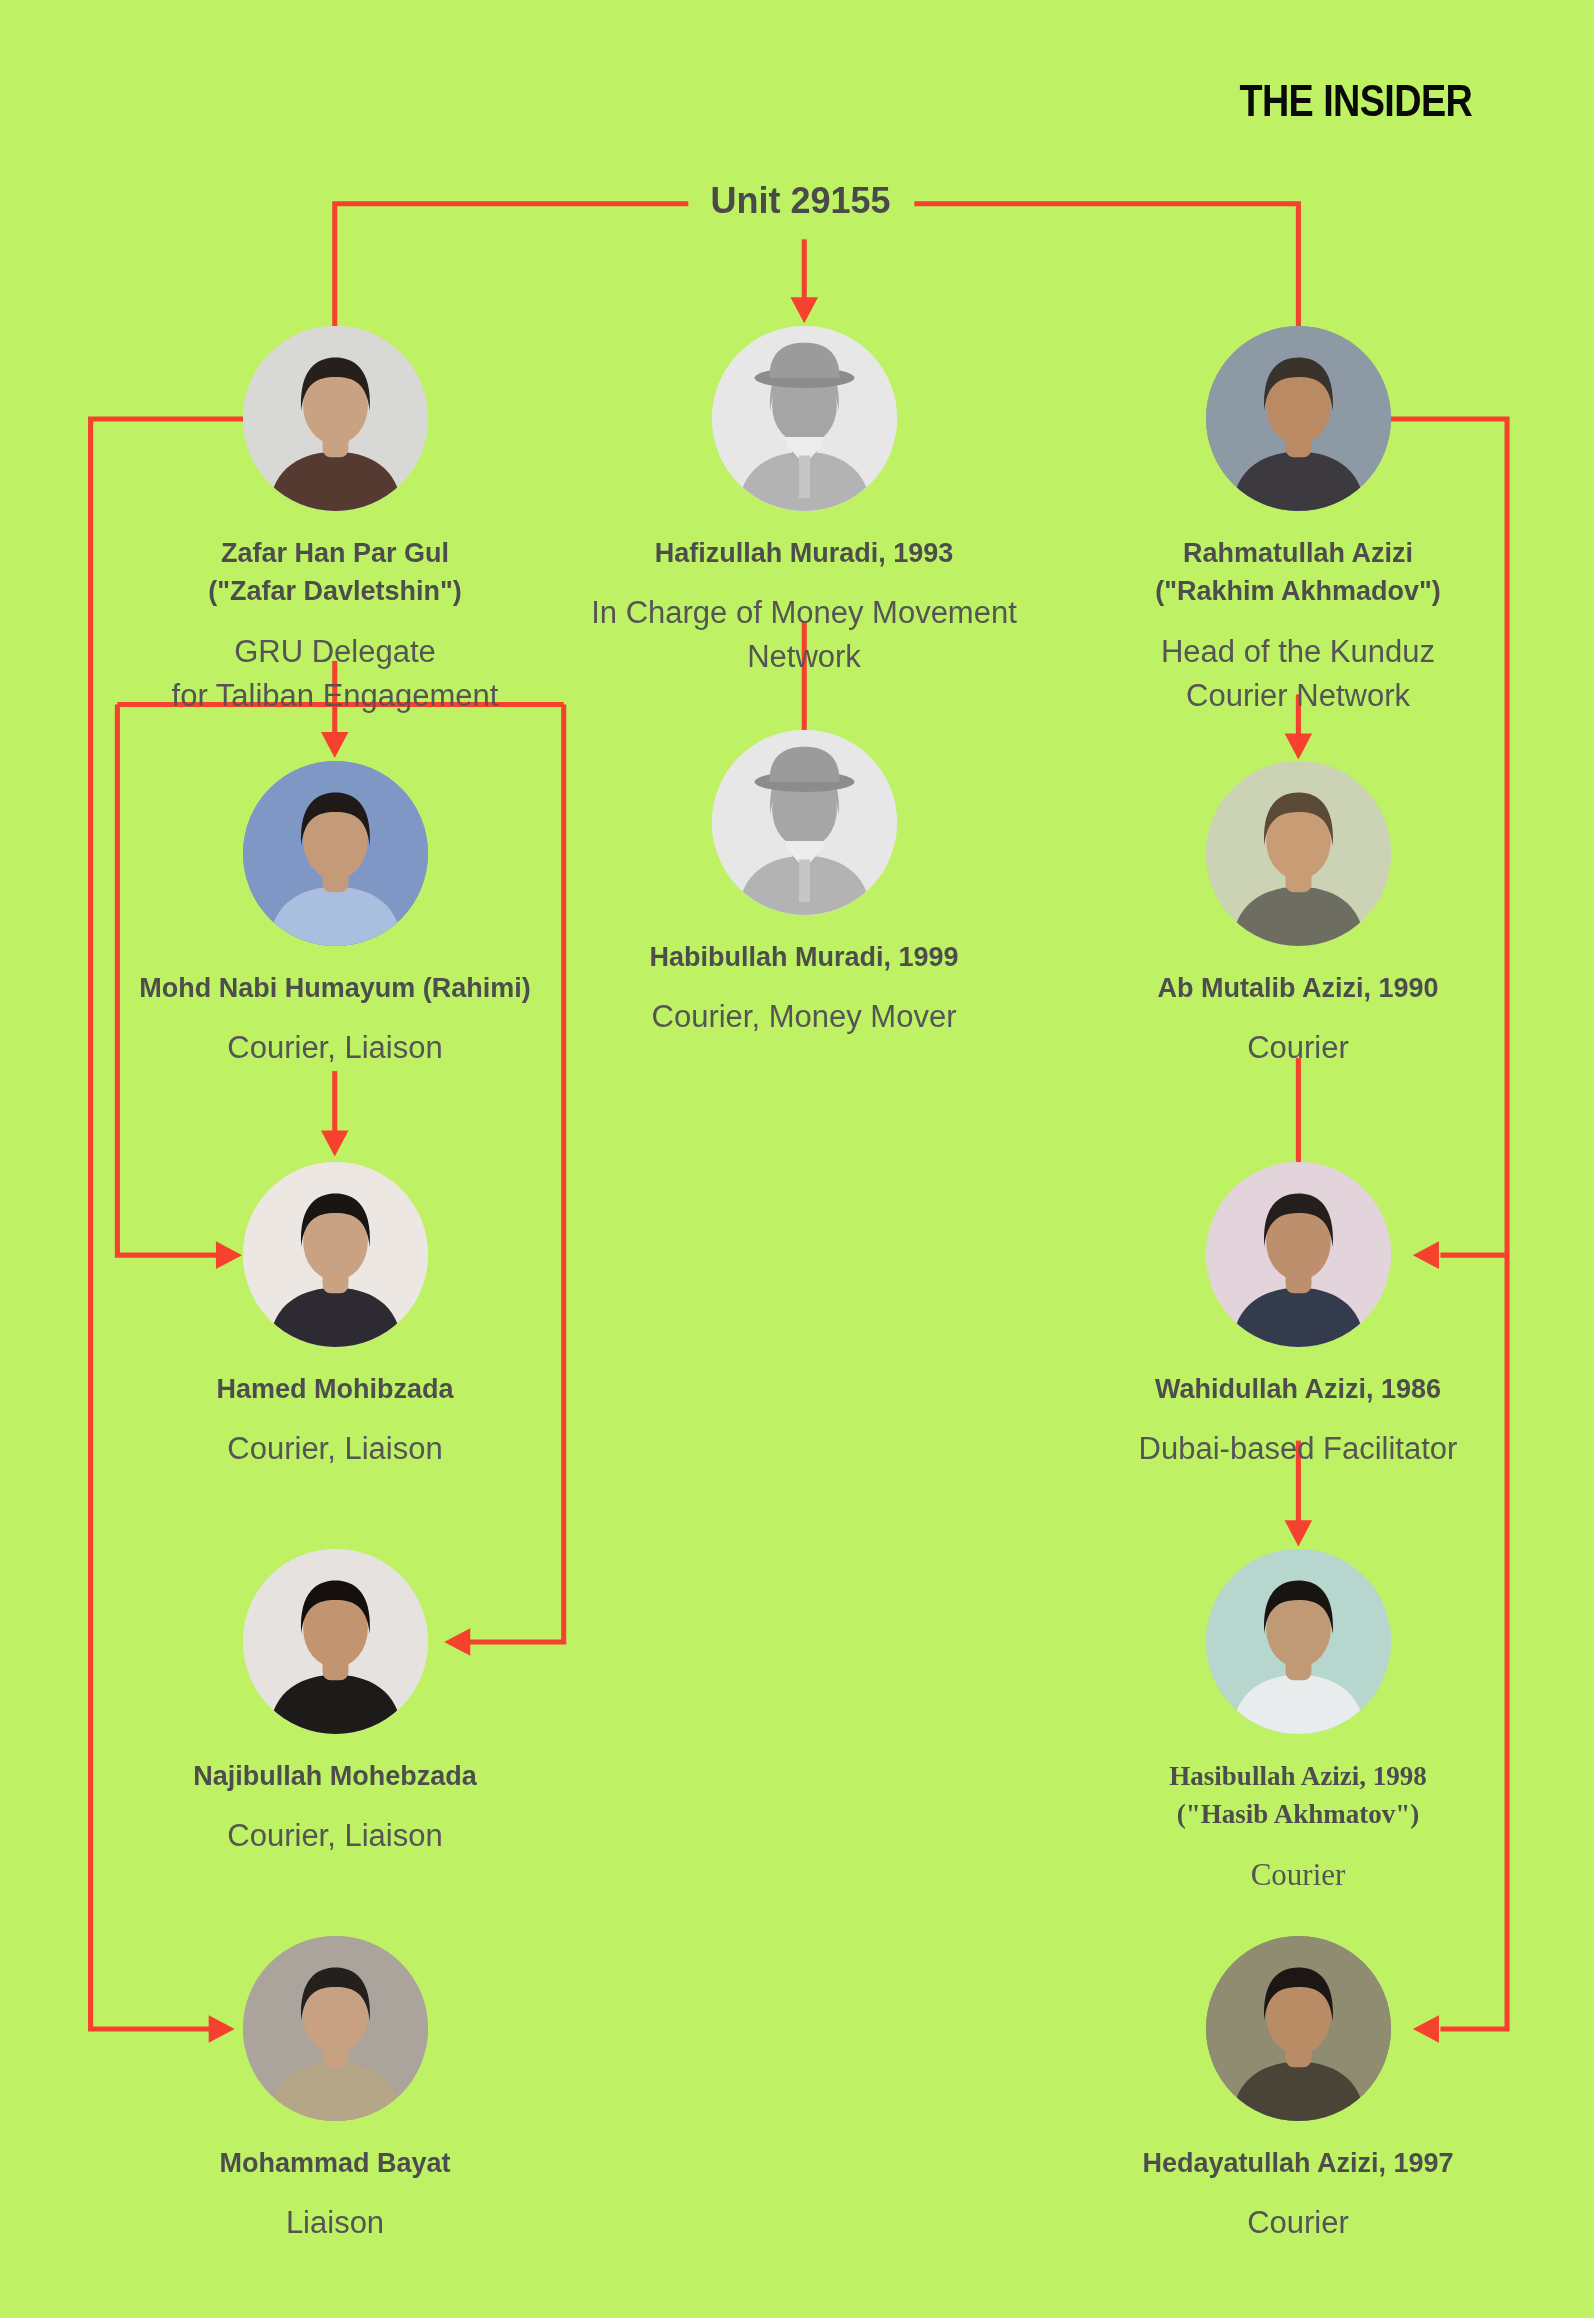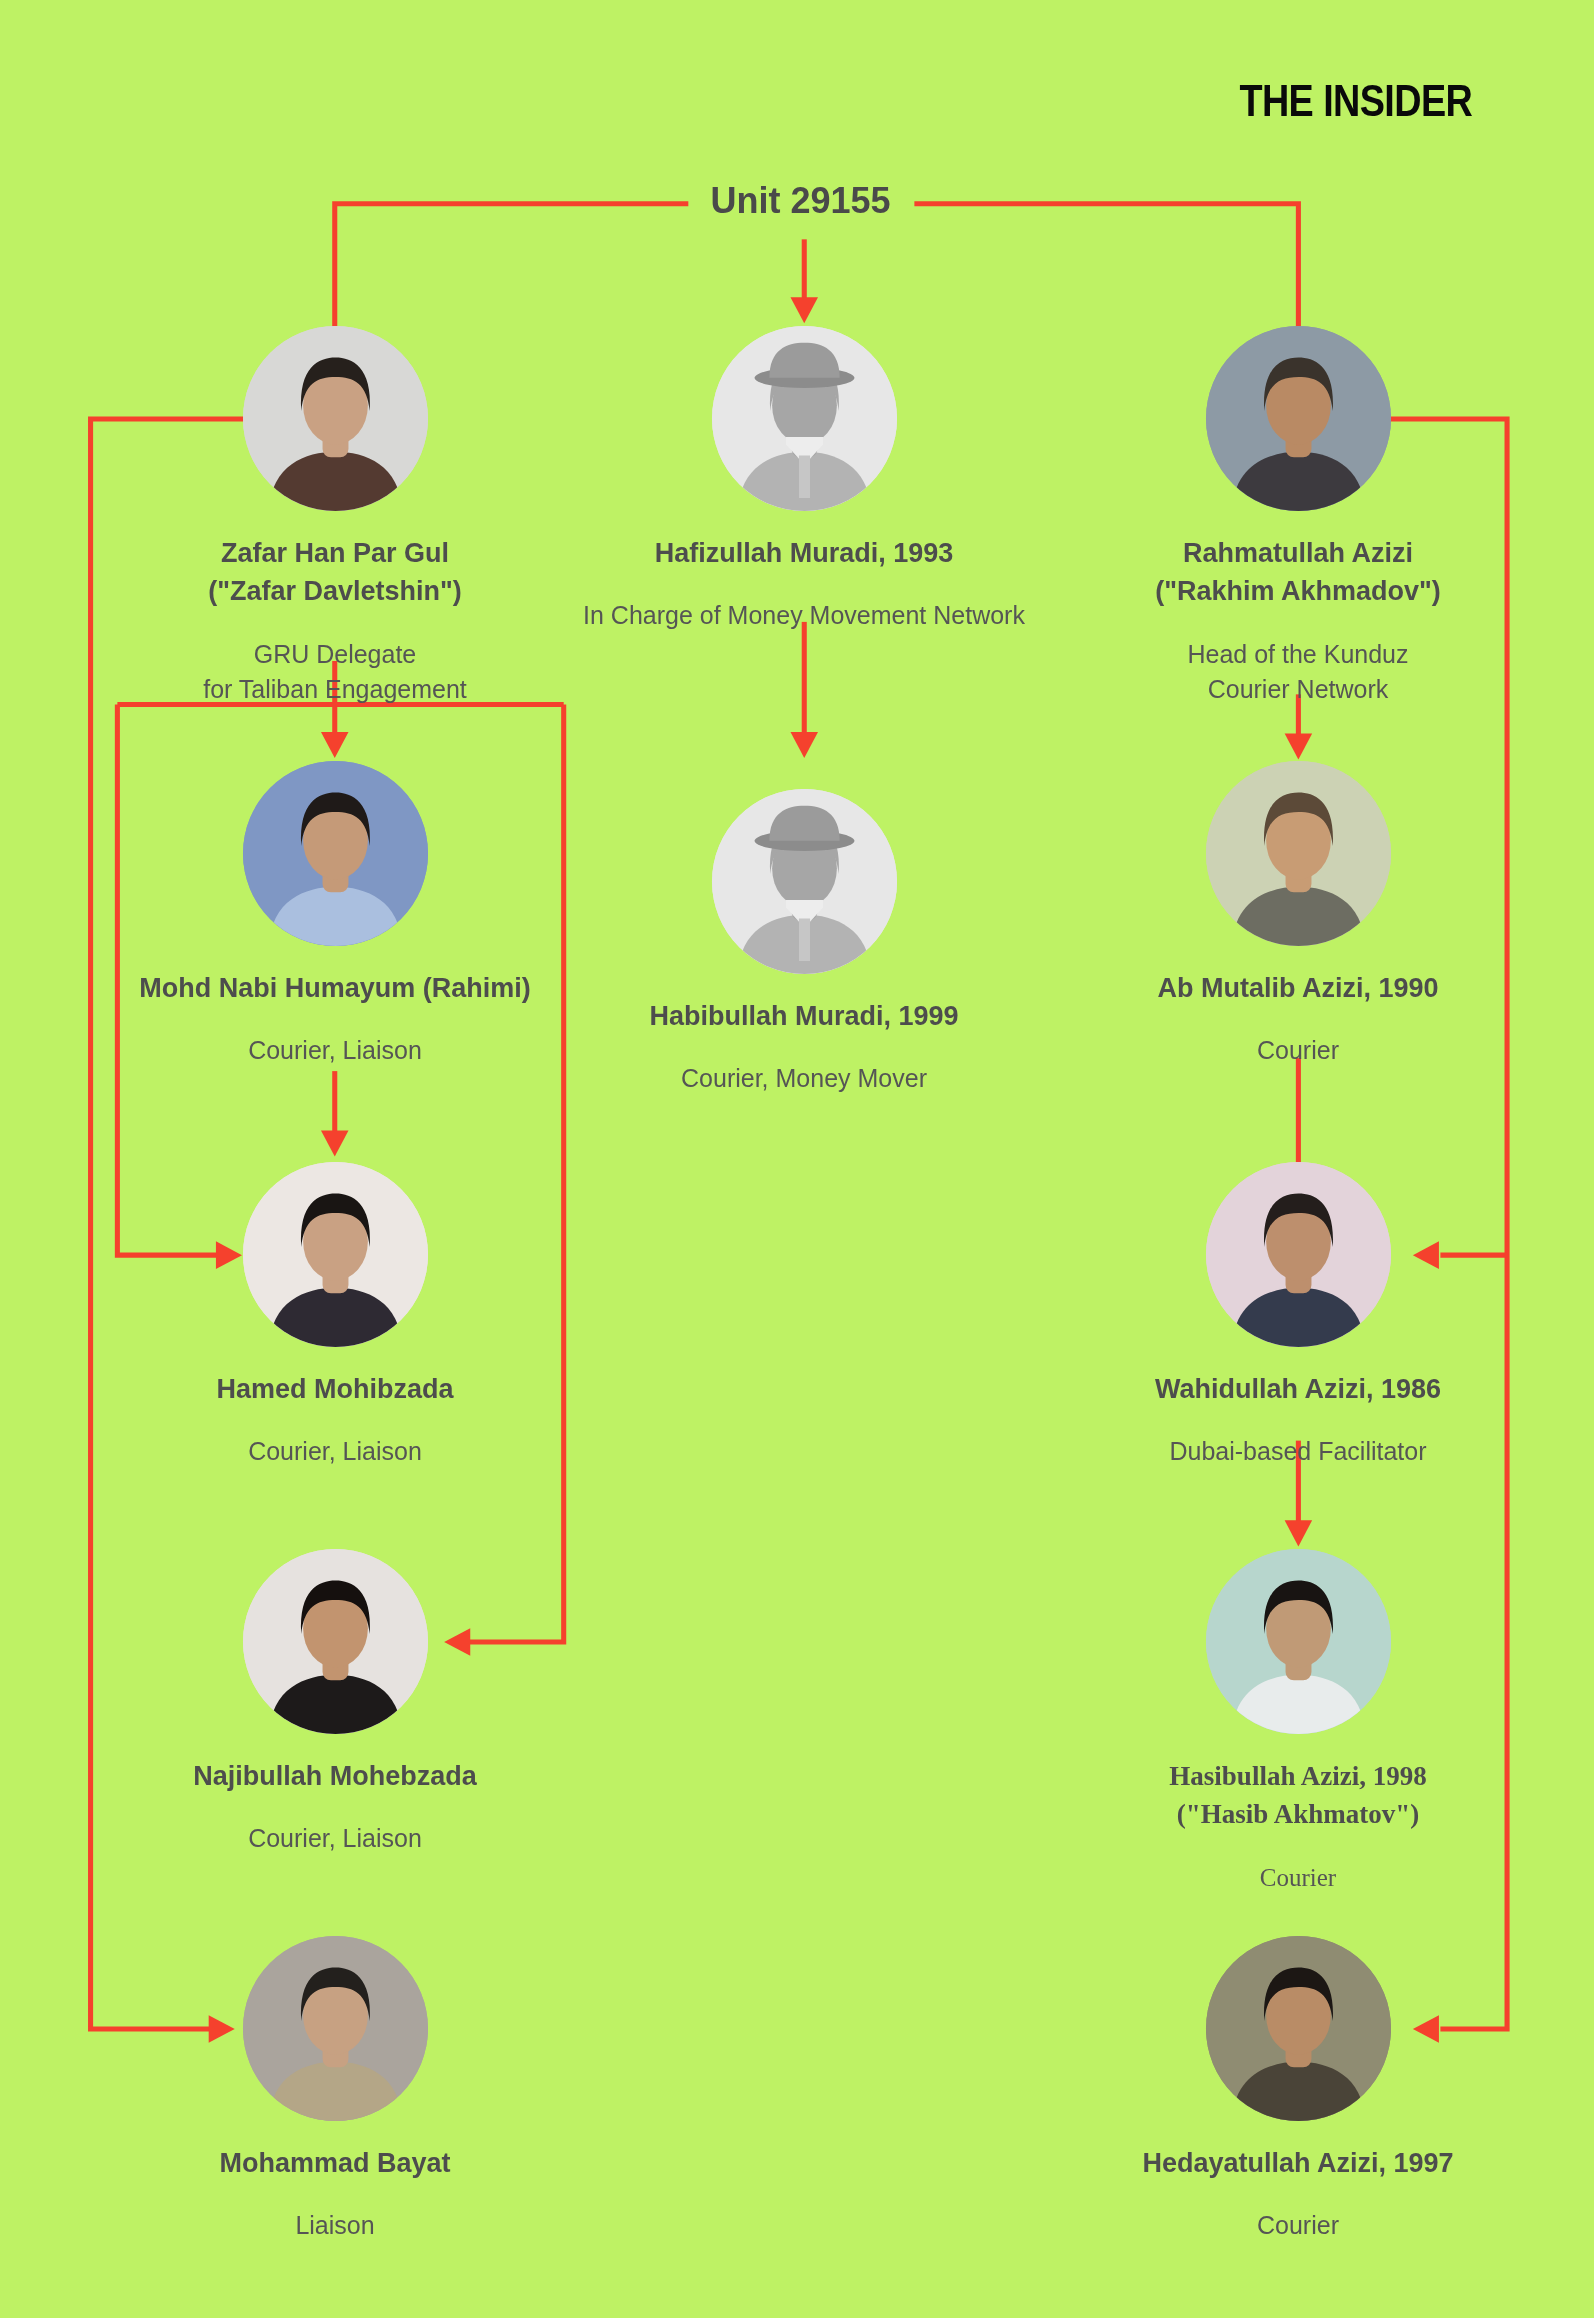--- a/index.html
+++ b/index.html
@@ -50,22 +50,22 @@
     border-radius:50%;overflow:hidden;
     background:var(--av-bg);
   }
   .photo svg{display:block;width:100%;height:100%;}
   .pname{
     margin-top:23px;
     font-size:27px;font-weight:bold;color:var(--ink);
     line-height:1.42;white-space:pre-line;
   }
   .prole{
-    margin-top:26px;
-    font-size:25px;font-weight:normal;color:#555555;
+    margin-top:19px;
+    font-size:31px;font-weight:normal;color:#555555;
     line-height:1.42;white-space:pre-line;
   }
 </style>
 </head>
 <body>
 
 <div id="canvas">
 
   <div class="brand">THE INSIDER</div>
 
@@ -189,21 +189,21 @@
           <rect x="94" y="140" width="12" height="46" fill="#c6c6c6"></rect>
           <ellipse cx="100" cy="56" rx="54" ry="11" fill="#8c8c8c"></ellipse>
           <path d="M62,56 C62,26 80,18 100,18 C120,18 138,26 138,56 Z" fill="#9b9b9b"></path>
         </g>
       </svg>
     </div>
     <div class="pname">Mohd Nabi Humayum (Rahimi)</div>
     <div class="prole">Courier, Liaison</div>
   </div>
 
-  <div class="node" style="left: 804px; top: 789px; --av-bg: #e7e7e7; --av-skin: #a6a6a6; --av-hair: #a6a6a6; --av-shirt: #b3b3b3; --av-anon: block;">
+  <div class="node" style="left: 804px; top: 730px; --av-bg: #e7e7e7; --av-skin: #a6a6a6; --av-hair: #a6a6a6; --av-shirt: #b3b3b3; --av-anon: block;">
     <div class="photo">
       <svg viewBox="0 0 200 200">
         <rect width="200" height="200" fill="var(--av-bg)"></rect>
         <path d="M28,204 C28,152 66,136 100,136 C134,136 172,152 172,204 Z" fill="var(--av-shirt)"></path>
         <rect x="86" y="108" width="28" height="34" rx="9" fill="var(--av-skin)"></rect>
         <ellipse cx="100" cy="86" rx="35" ry="42" fill="var(--av-skin)"></ellipse>
         <path d="M63,92 C60,44 82,34 100,34 C118,34 140,44 137,92 C134,62 120,55 100,55 C80,55 66,62 63,92 Z" fill="var(--av-hair)"></path>
         <g style="display:var(--av-anon)">
           <path d="M80,128 L100,150 L120,128 L120,120 L80,120 Z" fill="#ededed"></path>
           <rect x="94" y="140" width="12" height="46" fill="#c6c6c6"></rect>

